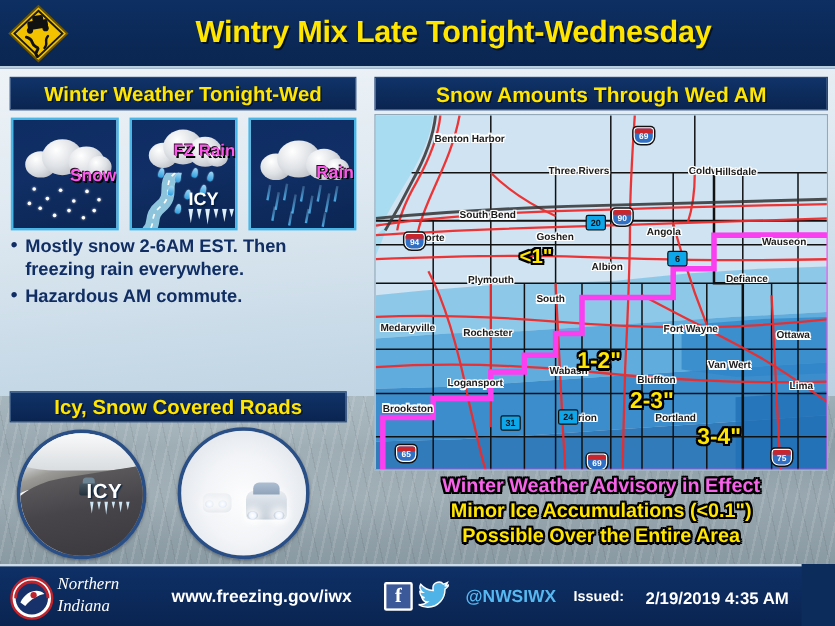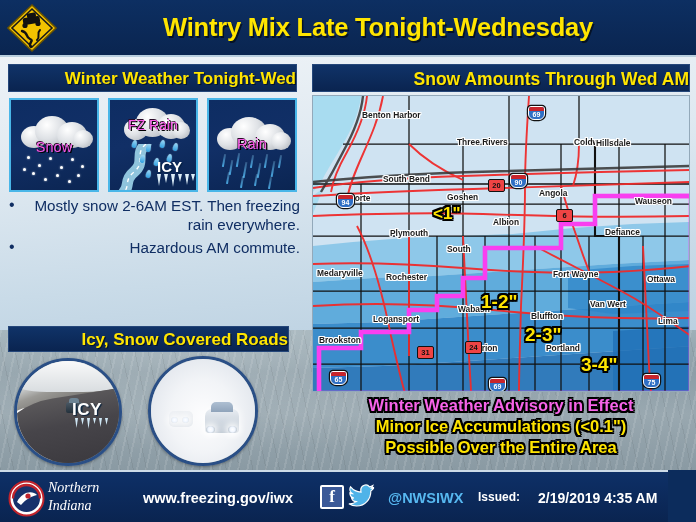--- a/index.html
+++ b/index.html
@@ -43,21 +43,21 @@
     line-height: 55px; text-align: center;
     color: #ffe500; font-size: 25.5px; font-weight: bold;
     letter-spacing: -.2px;
     text-shadow: 1.5px 1.5px 0 rgba(0,0,0,.55);
   }
 
   
   .barhead {
     position: absolute;
     background: linear-gradient(180deg,#103368 0%,#0a2450 100%);
-    color: #ffe500; font-weight: bold; text-align: right;
+    color: #ffe500; font-weight: bold; text-align: center;
     border: 1px solid #25477a;
     text-shadow: 1.2px 1.2px 0 rgba(0,0,0,.5);
   }
   #hdr-left   { left: 8px;  top: 64px;  width: 289px; height: 28px;
                 line-height: 28px; font-size: 17px; }
   #hdr-roads  { left: 8px;  top: 326px; width: 281px; height: 26px;
                 line-height: 26px; font-size: 17px; }
   #hdr-map    { left: 312px; top: 64px; width: 378px; height: 28px;
                 line-height: 28px; font-size: 17.5px; }
 
@@ -65,22 +65,22 @@
   .tilerow { position: absolute; left: 9px; top: 98px; width: 288px; height: 94px; }
   .tile {
     position: absolute; top: 0; width: 90px; height: 94px;
     background: linear-gradient(165deg,#0e2d63 0%,#112f66 45%,#0b2552 100%);
     border: 2px solid #49b6e8; overflow: hidden;
   }
   .tile.t1 { left: 0; }
   .tile.t2 { left: 99px; border-color:#49b6e8; }
   .tile.t3 { left: 198px; }
   .tile-label {
-    position: absolute; left: 0; width: 100%; text-align: center;
-    color: #f958e8; font-weight: normal; font-size: 14.5px; z-index: 6;
+    position: absolute; left: 0; width: 100%; text-align: right;
+    color: #f958e8; font-weight: bold; font-size: 14.5px; z-index: 6;
     text-shadow: 1.3px 1.3px 0 #000, -.8px -.8px 0 #2a0a28;
   }
   .t1 .tile-label { top: 39px; }
   .t2 .tile-label { top: 17px; font-size: 14px; }
   .t3 .tile-label { top: 36px; }
 
   .cloud { position: absolute; z-index: 3; }
   .cloud i {
     position: absolute; border-radius: 50%;
     background: radial-gradient(circle at 35% 30%, #ffffff 0%, #dfe2e6 45%, #a8adb4 100%);
@@ -105,21 +105,21 @@
   .road-curve { position: absolute; z-index: 3; }
   .icy-word {
     position: absolute; color: #ffffff; font-weight: bold; z-index: 7;
     text-shadow: 1.2px 1.2px 1px rgba(0,30,60,.8);
   }
   .icicles { position: absolute; z-index: 7; }
 
   
   .bullets {
     position: absolute; left: 8px; top: 196px; width: 292px;
-    color: #102e63; font-weight: normal; font-size: 15.2px; line-height: 19px; text-align: right;
+    color: #102e63; font-weight: bold; font-size: 15.2px; line-height: 19px;
   }
   .bullets .bullet { position: relative; padding-left: 13px; margin-bottom: 4px; }
   .bullets .bullet::before {
     content: "•"; position: absolute; left: 1px; top: -1px; font-size: 16px;
   }
 
   
   .photo {
     position: absolute; border-radius: 50%; border: 3px solid #2a4f86;
     overflow: hidden; box-shadow: 0 1px 3px rgba(0,0,0,.35);
@@ -209,21 +209,21 @@
     padding-top: 3px;
   }
   .shield .top {
     position: absolute; left: 0; top: -.5px; width: 100%; height: 4px;
     background: #c8252c; border-radius: 2px 2px 0 0; font-size: 0;
   }
   .shield span.num { position: relative; z-index: 2; }
   .ushield {
     position: absolute; z-index: 22; color: #111; font-weight: bold;
     font-size: 7.5px; text-align: center; line-height: 12px;
-    width: 17px; height: 13px; background: #ef4444;
+    width: 17px; height: 13px; background: #0ea5e9;
     border: 1.3px solid #111; border-radius: 2px;
   }
 
   
   .adv {
     position: absolute; left: 312px; width: 378px; text-align: center;
     font-weight: bold; font-size: 16.5px; white-space: nowrap;
   }
   .adv.magenta {
     color: #f663e8;

